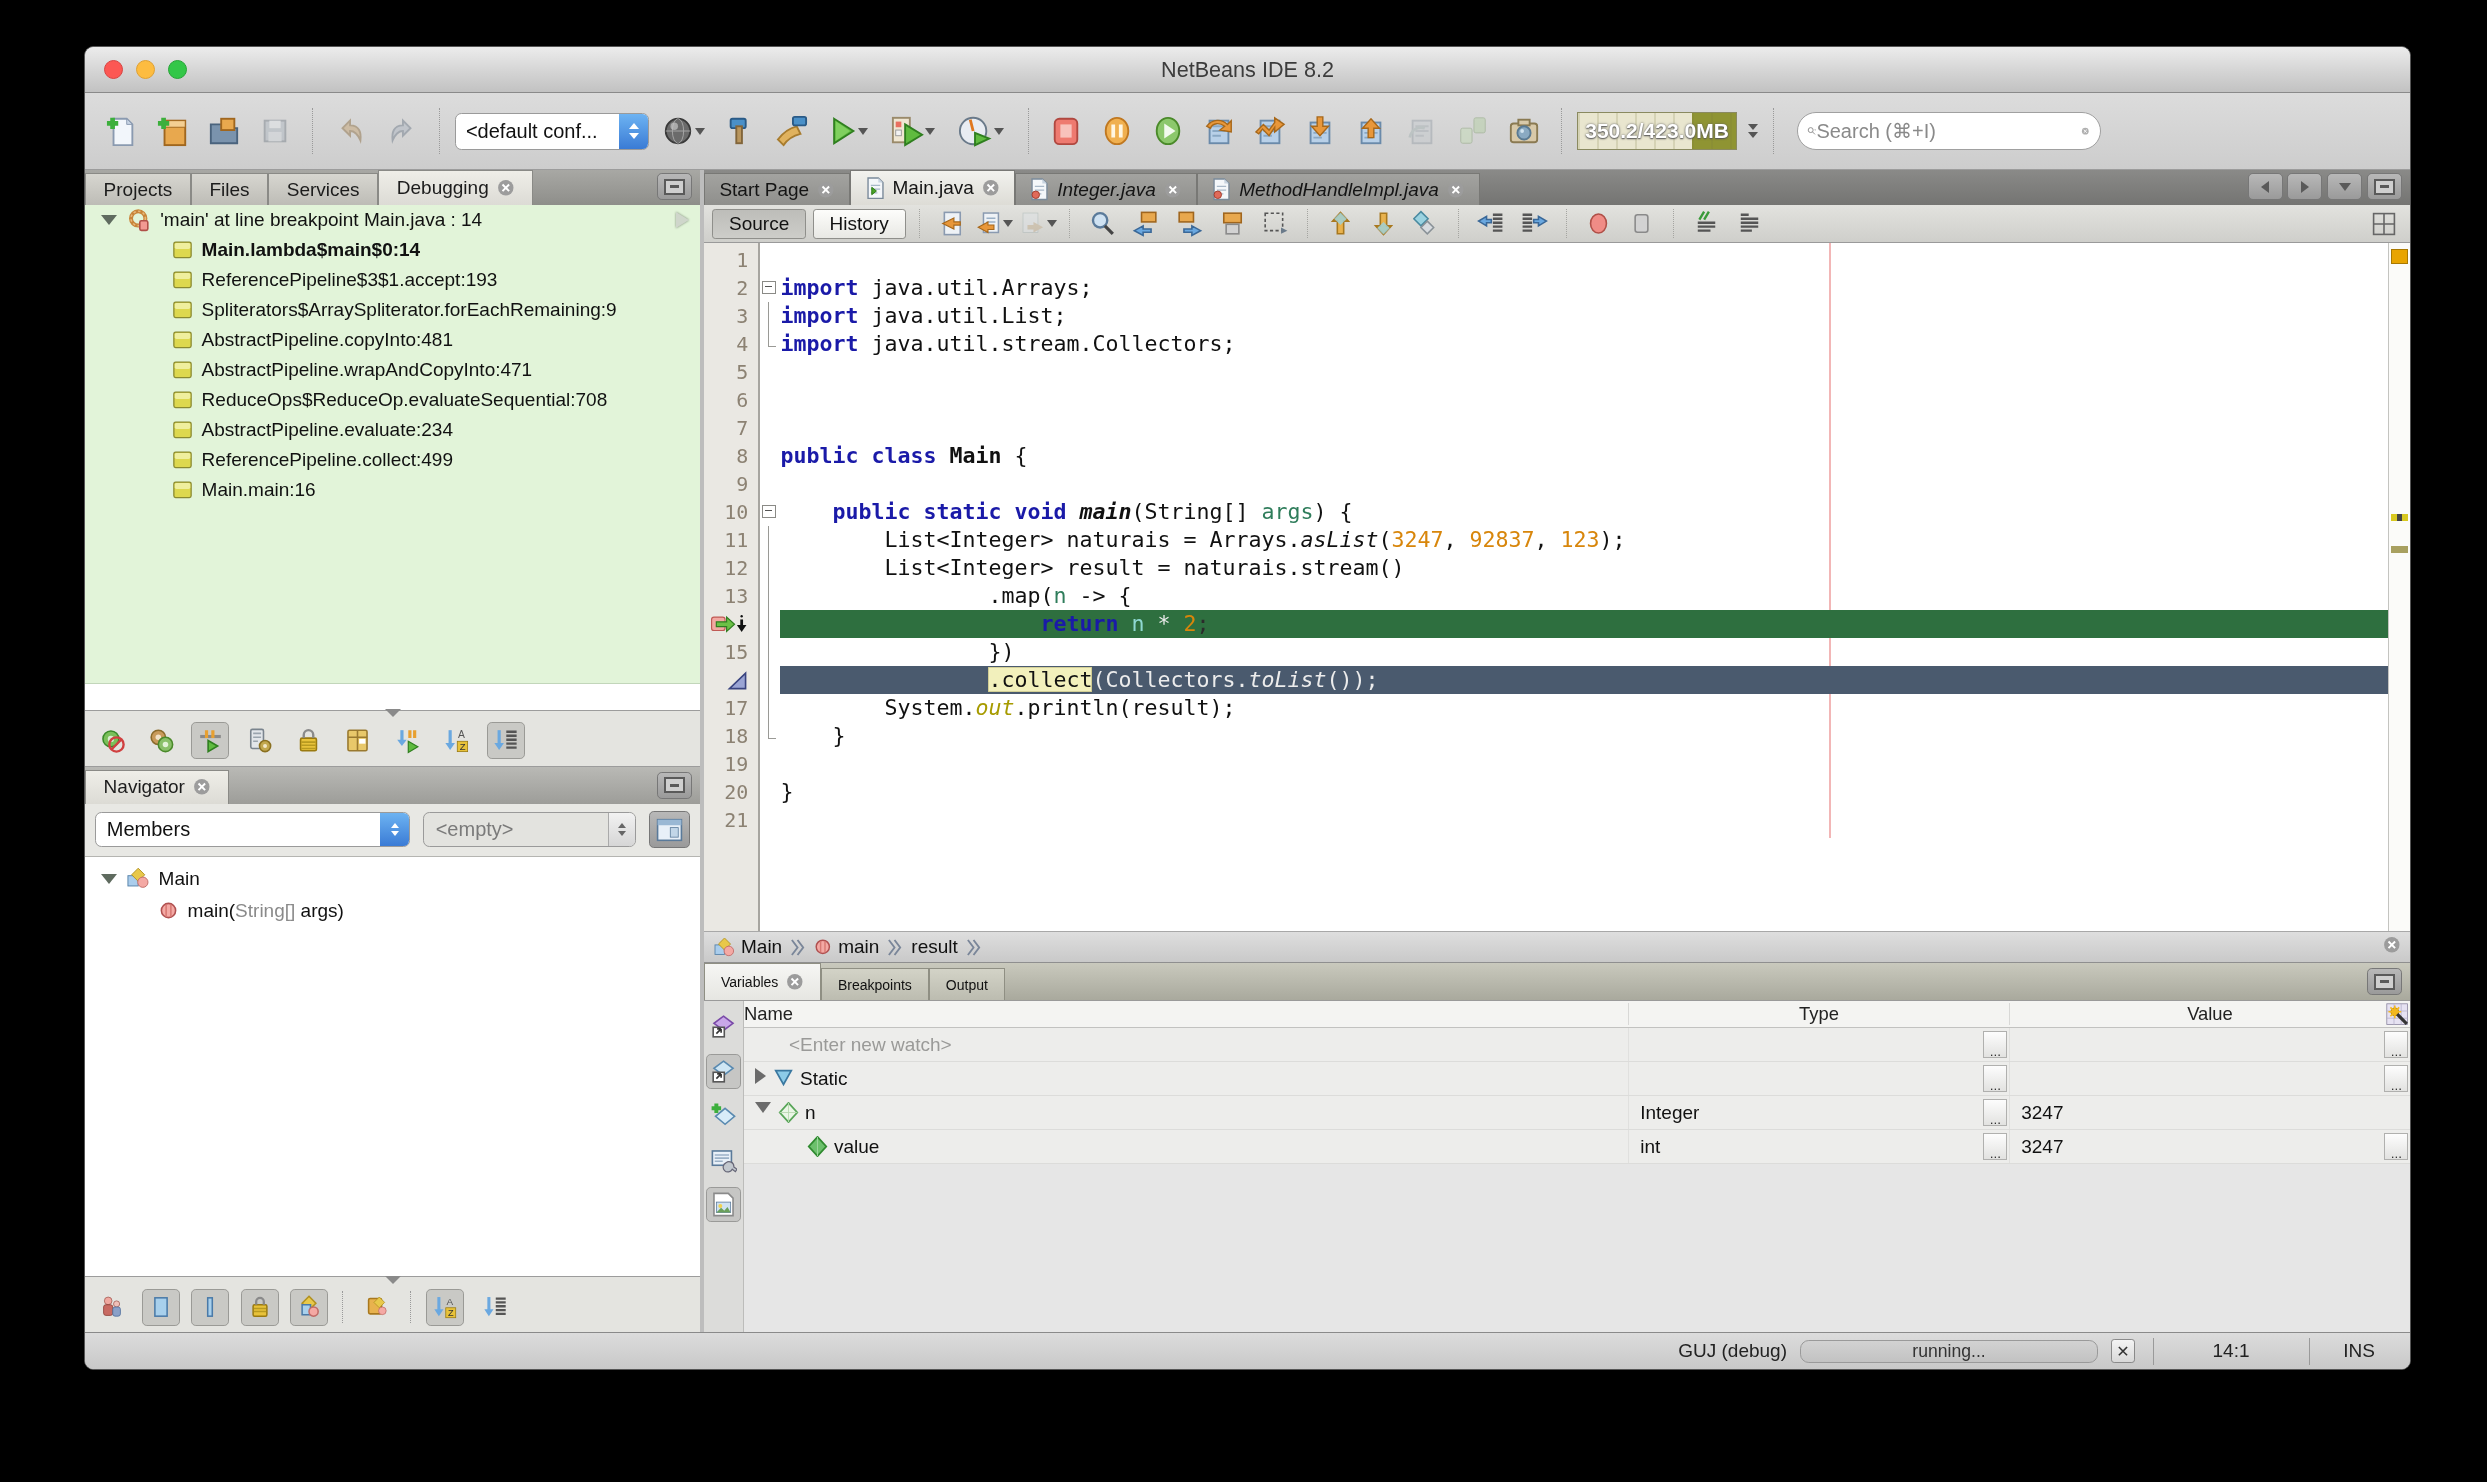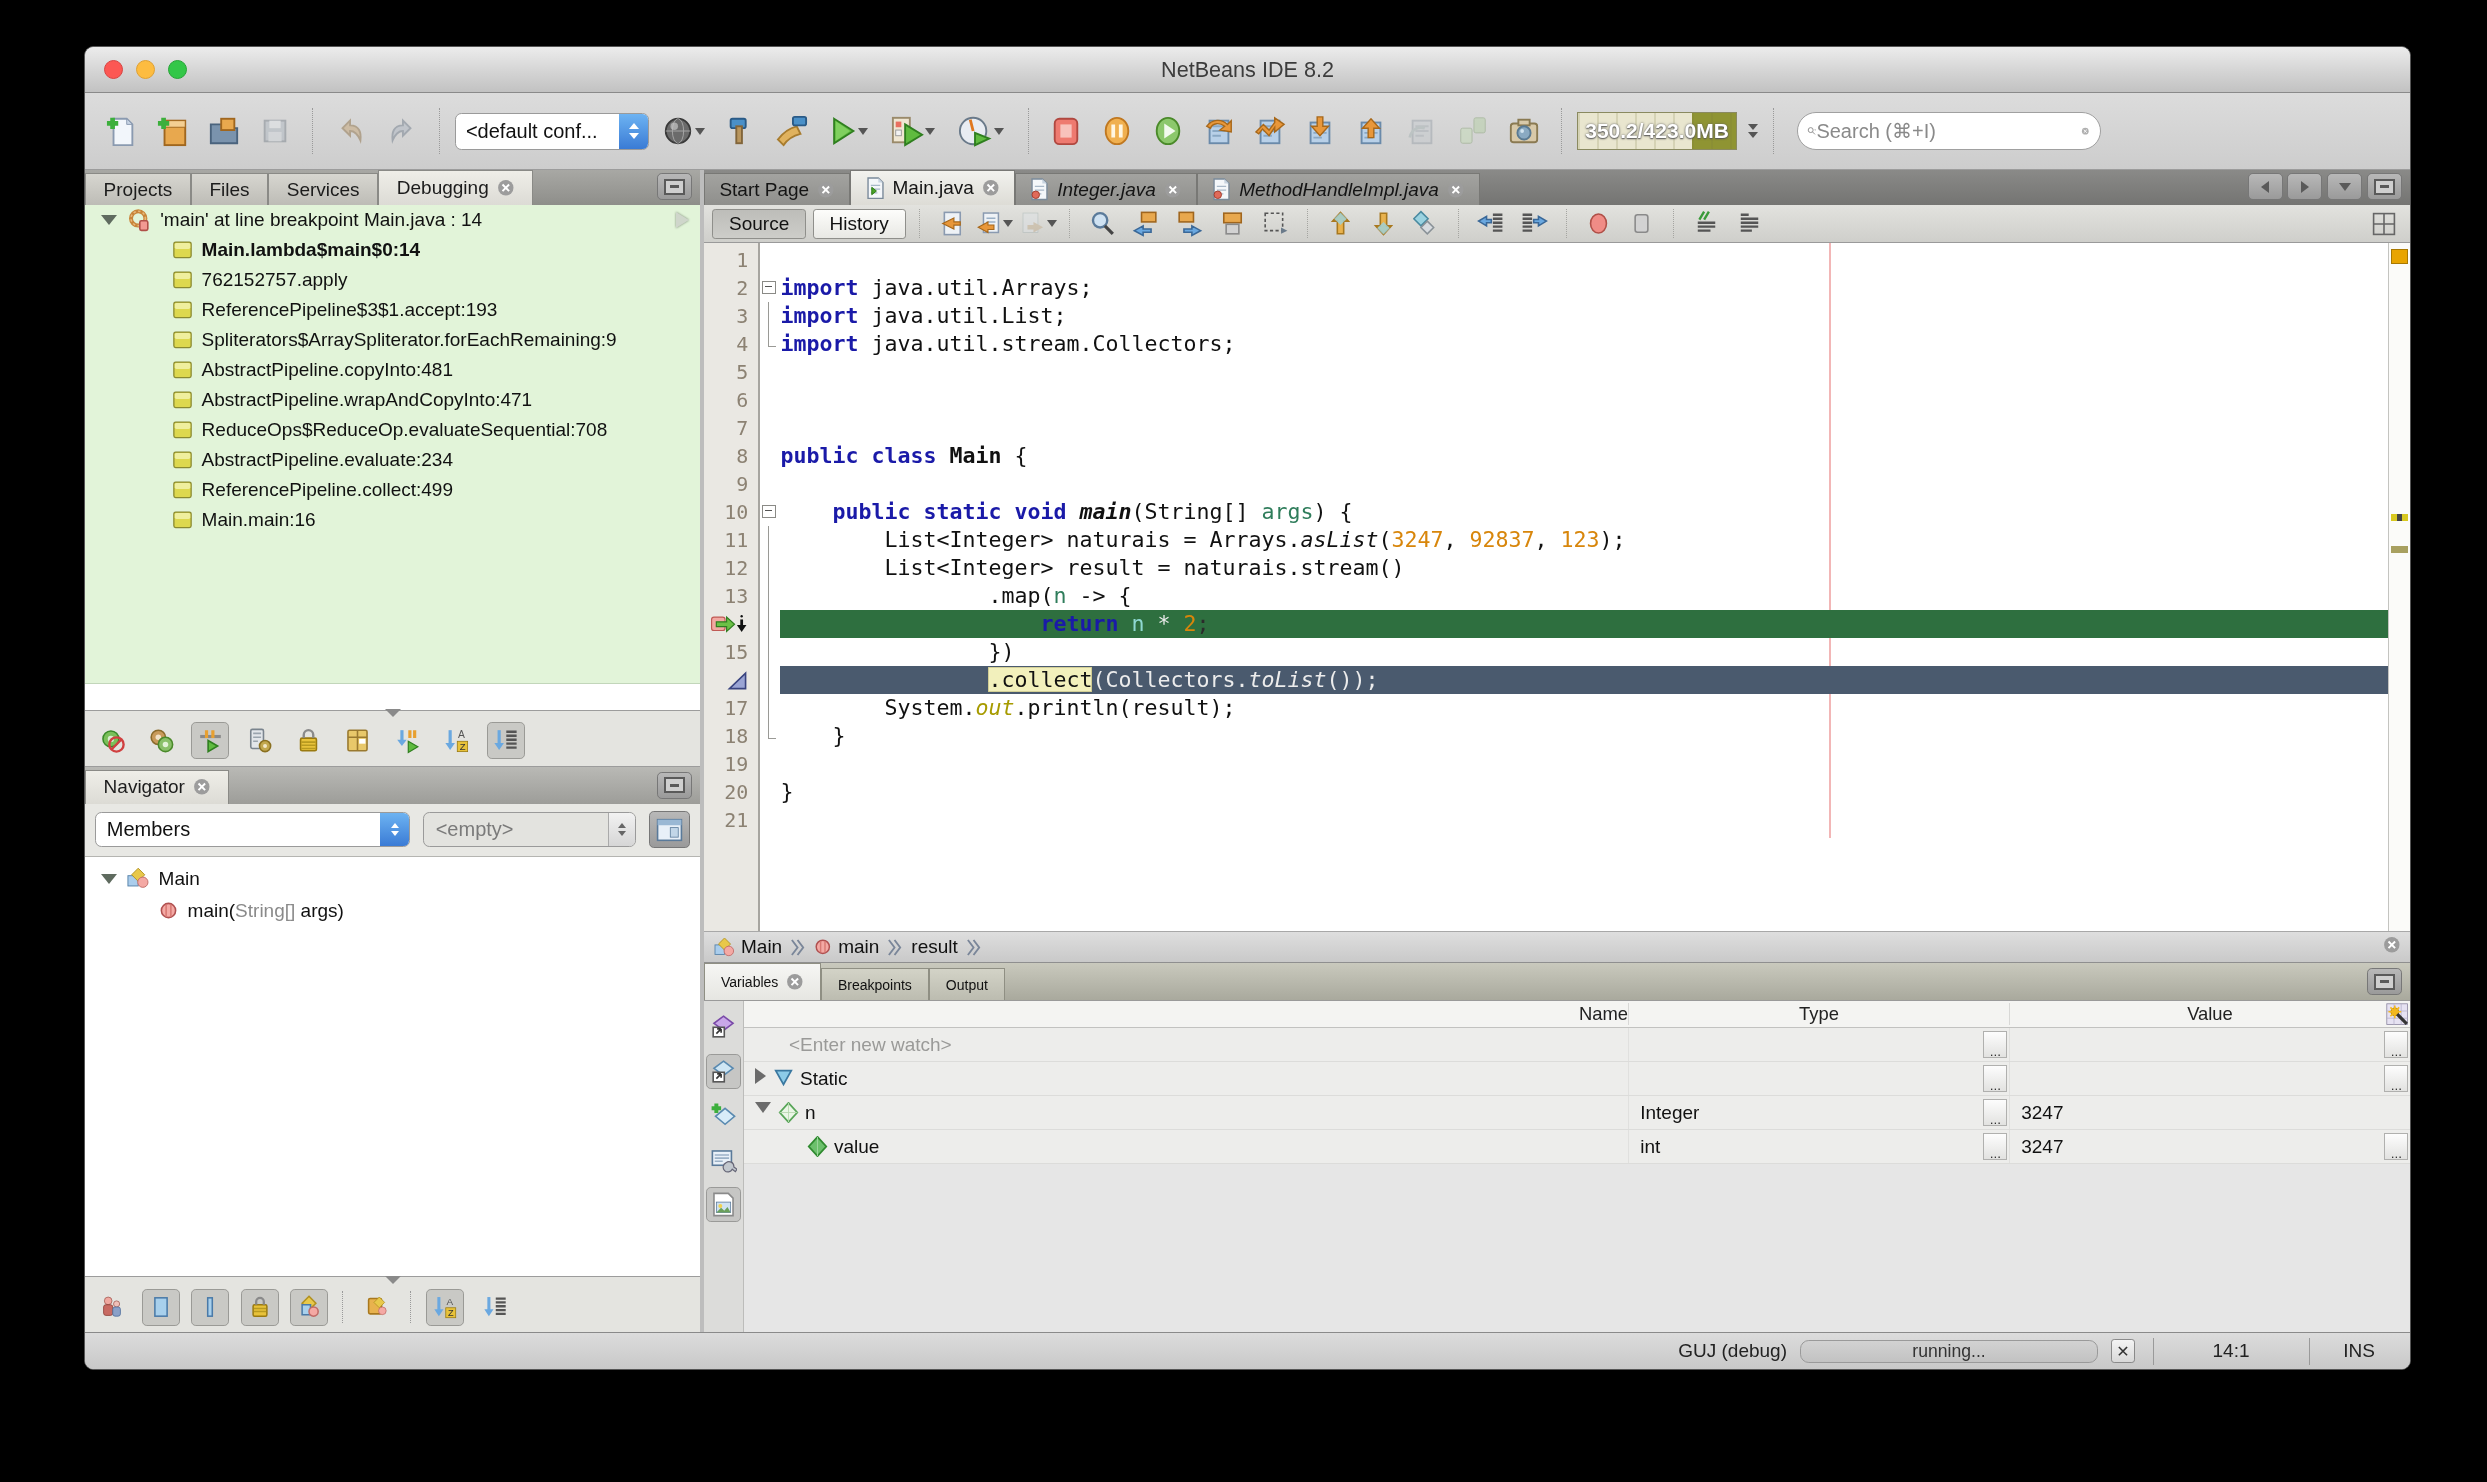--- a/index.html
+++ b/index.html
@@ -109,21 +109,21 @@
   
   .btabrow{height:37px;background:linear-gradient(#c9c9bd,#a9a99d);display:flex;align-items:flex-end;flex:0 0 auto;}
   .btab{height:32px;padding:0 16px;display:flex;align-items:center;gap:8px;font-size:14px;color:#111;background:linear-gradient(#d3d3c7,#bcbcb0);border:0.8px solid #8f8f83;border-bottom:none;}
   .btab.active{background:linear-gradient(#f6f6f4,#e6e6e2);height:37px;}
   .bottompanel{height:332px;display:flex;flex:0 0 auto;background:#e6e6e6;border-top:0.8px solid #9a9a9a;}
   .vstrip{width:40px;background:#dcdcda;border-right:0.8px solid #bcbcba;display:flex;flex-direction:column;align-items:center;padding-top:8px;gap:9.6px;flex:0 0 auto;}
   .vbtn{width:35px;height:35px;display:flex;align-items:center;justify-content:center;border-radius:4.8px;}
   .vbtn.pressed{background:#c6c6c4;border:0.8px solid #9a9a98;}
   .vtable{flex:1;display:flex;flex-direction:column;min-width:0;}
   .vhead{height:27px;background:#f4f4f2;border-bottom:0.8px solid #c2c2c0;display:flex;align-items:center;font-size:18.4px;color:#222;position:relative;flex:0 0 auto;}
-  .vh-name{flex:1;text-align:right;margin-left:42px;} .vh-type{width:381px;text-align:center;border-left:0.8px solid #d8d8d6;} .vh-val{width:401px;text-align:center;border-left:0.8px solid #d8d8d6;}
+  .vh-name{flex:1;text-align:left;} .vh-type{width:381px;text-align:center;border-left:0.8px solid #d8d8d6;} .vh-val{width:401px;text-align:center;border-left:0.8px solid #d8d8d6;}
   .vrow{height:34px;background:#ededeb;border-bottom:1.6px solid #dcdcda;display:flex;align-items:center;font-size:19px;color:#111;}
   .vname{flex:1;display:flex;align-items:flex-start;gap:6.4px;overflow:hidden;}
   .vtype{width:381px;padding-left:11.2px;border-left:0.8px solid #e0e0de;align-self:stretch;display:flex;align-items:center;}
   .vval{width:401px;padding-left:11.2px;border-left:0.8px solid #e0e0de;align-self:stretch;display:flex;align-items:center;position:relative;}
   .dots{width:24px;height:27px;background:linear-gradient(#fdfdfd,#e2e2e0);border:0.8px solid #b0b0ae;font-size:13.6px;color:#333;display:flex;align-items:flex-end;justify-content:center;margin-left:auto;margin-right:1.6px;line-height:11.2px;flex:0 0 auto;}
   .texp{width:0;height:0;flex:0 0 auto;}
   .texp.right{border-top:8px solid transparent;border-bottom:8px solid transparent;border-left:11.2px solid #6b6b6b;}
   .texp.down{border-left:8px solid transparent;border-right:8px solid transparent;border-top:11.2px solid #6b6b6b;}
   .watchtext{color:#9a9a98;}
   
@@ -372,27 +372,20 @@
           <span>'main' at line breakpoint Main.java : 14</span>
           <span class="rarrow"></span>
         </div>
         <div id="frames">
             <div class="frame bold">
               <svg width="19" height="17.6" viewBox="0 0 22 20">
                 <rect x="1" y="1" width="20" height="18" rx="2" fill="#ddd84e" stroke="#8a8a30" stroke-width="1.5"></rect>
                 <rect x="2" y="2" width="18" height="7" rx="2" fill="#efef9e"></rect>
               </svg>
               <span>Main.lambda$main$0:14</span>
-            </div>
-            <div class="frame">
-              <svg width="19" height="17.6" viewBox="0 0 22 20">
-                <rect x="1" y="1" width="20" height="18" rx="2" fill="#ddd84e" stroke="#8a8a30" stroke-width="1.5"></rect>
-                <rect x="2" y="2" width="18" height="7" rx="2" fill="#efef9e"></rect>
-              </svg>
-              <span>762152757.apply</span>
             </div>
             <div class="frame">
               <svg width="19" height="17.6" viewBox="0 0 22 20">
                 <rect x="1" y="1" width="20" height="18" rx="2" fill="#ddd84e" stroke="#8a8a30" stroke-width="1.5"></rect>
                 <rect x="2" y="2" width="18" height="7" rx="2" fill="#efef9e"></rect>
               </svg>
               <span>ReferencePipeline$3$1.accept:193</span>
             </div>
             <div class="frame">
               <svg width="19" height="17.6" viewBox="0 0 22 20">

